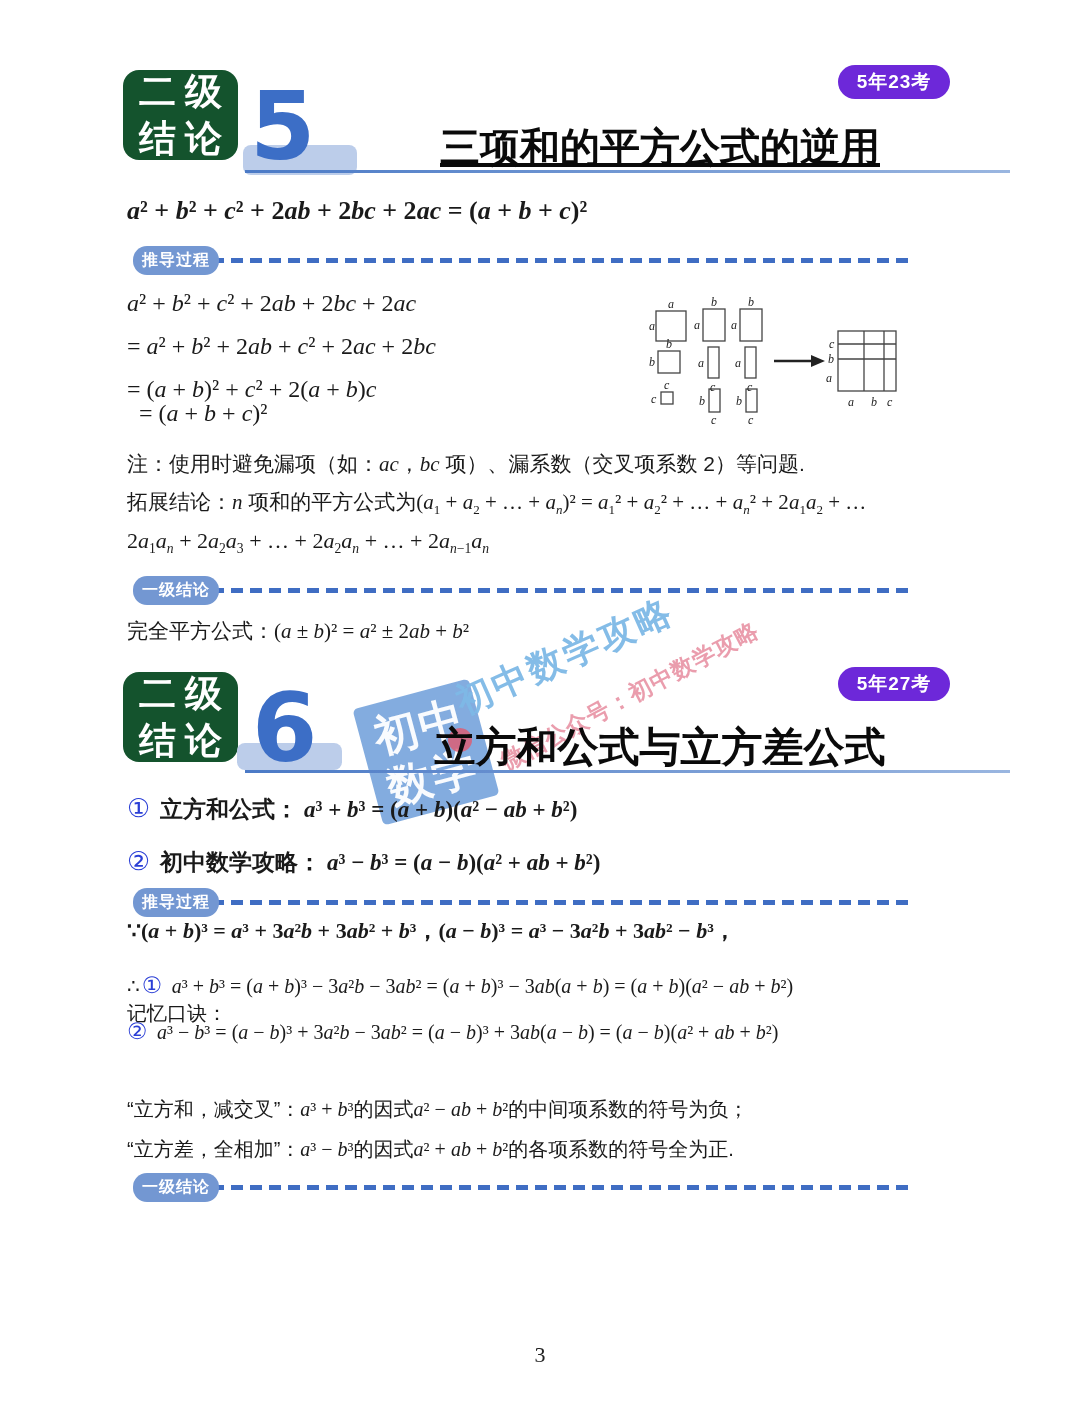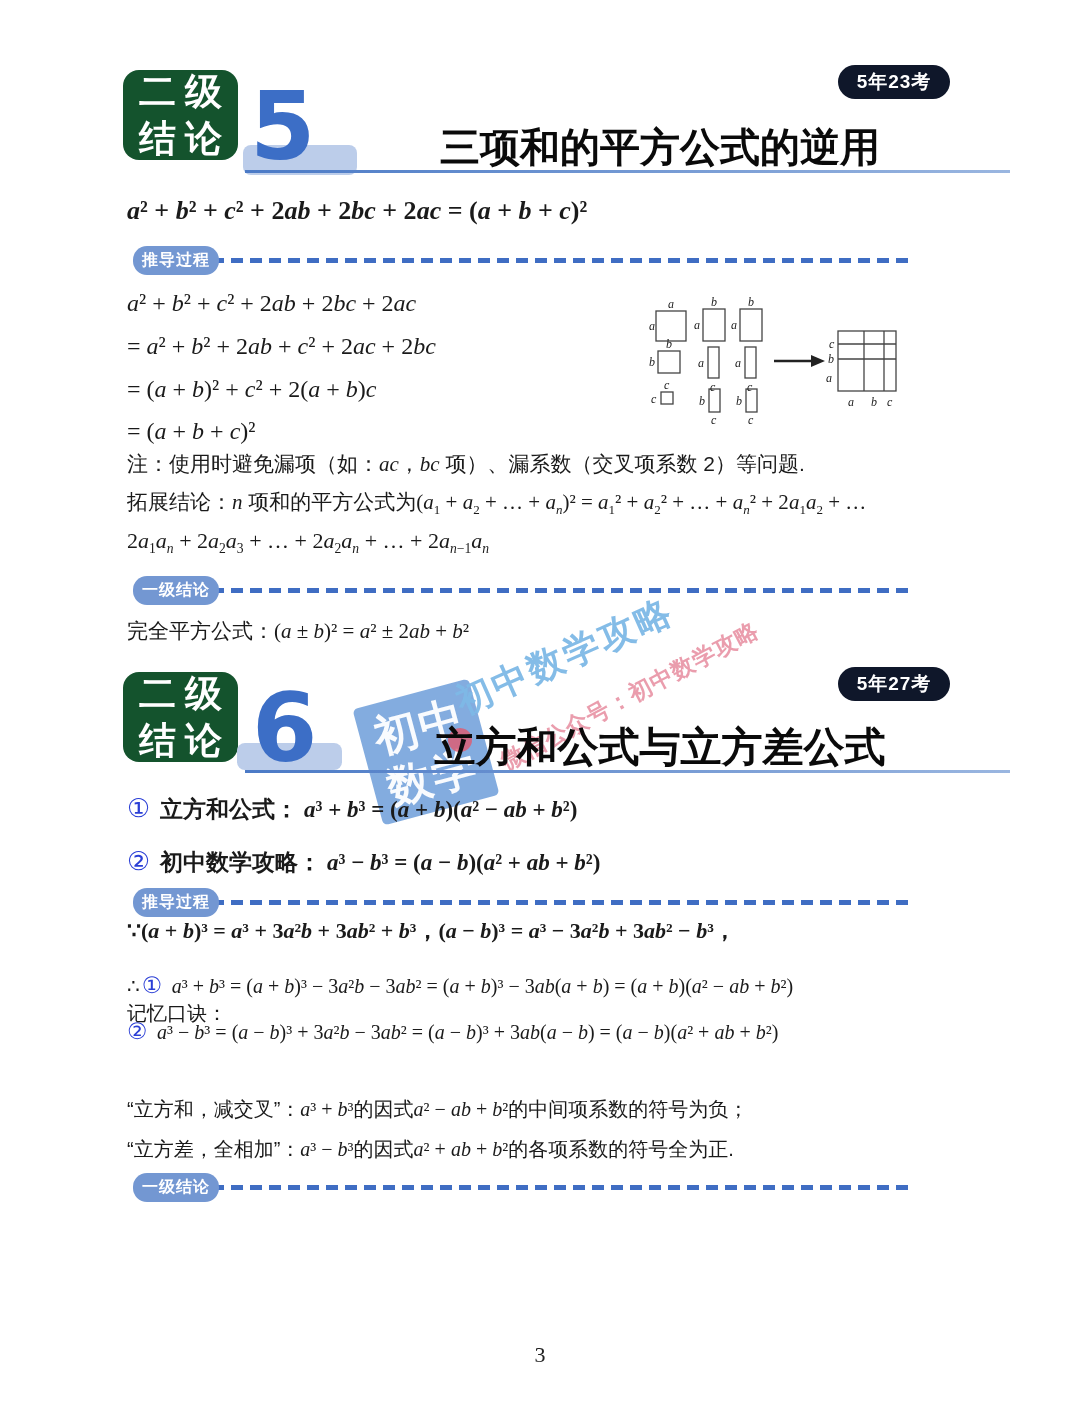--- a/index.html
+++ b/index.html
@@ -21,21 +21,21 @@
     letter-spacing:1px;transform:rotate(-28deg);transform-origin:0 50%;white-space:nowrap;}
 
   
   .badge{position:absolute;width:115px;height:90px;border-radius:16px;background:#14532d;
     display:flex;flex-direction:column;align-items:center;justify-content:center;}
   .badge div{color:#fff;font-size:37px;font-weight:900;line-height:47px;letter-spacing:9px;text-indent:9px;}
   .light-rect{position:absolute;background:#bccdea;border-radius:8px;}
   .big-num{position:absolute;font-family:"DejaVu Sans",sans-serif;font-size:94px;font-weight:800;color:#3c6ec6;line-height:1;}
   .sec-title{position:absolute;left:360px;width:600px;text-align:center;font-size:40px;font-weight:900;color:#0a0a0a;
     white-space:nowrap;}
-  .exam-badge{position:absolute;left:838px;width:112px;height:34px;border-radius:17px;background:#0f172a;
+  .exam-badge{position:absolute;left:838px;width:112px;height:34px;border-radius:17px;background:#6d28d9;
     color:#fff;font-size:19px;font-weight:700;display:flex;align-items:center;justify-content:center;letter-spacing:1px;}
   .head-line{position:absolute;left:245px;width:765px;height:3px;background:linear-gradient(90deg,#4b7ac6,#9ab6e0);}
 
   
   .tag-pill{position:absolute;left:133px;width:86px;height:29px;border-radius:14px;background:#7397d2;
     color:#fff;font-size:16px;font-weight:700;display:flex;align-items:center;justify-content:center;letter-spacing:1px;z-index:3;}
   .dash{position:absolute;left:212px;width:700px;height:5px;border-radius:2px;
     background:repeating-linear-gradient(to right,#3f6dc3 0 12px,transparent 12px 19px);}
 
   
@@ -77,33 +77,33 @@
   </div>
 
   <div class="layer content">
 
     <div class="badge" style="left:123px;top:70px;">
       <div>二级</div>
       <div>结论</div>
     </div>
     <div class="light-rect" style="left:243px;top:145px;width:114px;height:30px;"></div>
     <div class="big-num" style="left:250px;top:80px;">5</div>
-    <div class="sec-title" style="top:120px;">三项和的平方公式的逆用</div>
+    <div class="sec-title" style="top:120px;text-decoration:underline;">三项和的平方公式的逆用</div>
     <div class="exam-badge" style="top:65px;">5年23考</div>
     <div class="head-line" style="top:170px;"></div>
 
     <div class="line math bold f26" style="top:196px;"><i>a</i>² + <i>b</i>² + <i>c</i>² + 2<i>ab</i> + 2<i>bc</i> + 2<i>ac</i> = (<i>a</i> + <i>b</i> + <i>c</i>)²</div>
 
     <div class="tag-pill" style="top:246px;">推导过程</div>
     <div class="dash" style="top:258px;"></div>
 
     <div class="line math f24" style="top:290px;"><i>a</i>² + <i>b</i>² + <i>c</i>² + 2<i>ab</i> + 2<i>bc</i> + 2<i>ac</i></div>
     <div class="line math f24" style="top:333px;">= <i>a</i>² + <i>b</i>² + 2<i>ab</i> + <i>c</i>² + 2<i>ac</i> + 2<i>bc</i></div>
     <div class="line math f24" style="top:376px;">= (<i>a</i> + <i>b</i>)² + <i>c</i>² + 2(<i>a</i> + <i>b</i>)<i>c</i></div>
-    <div class="line math f24" style="top:418px;">= (<i>a</i> + <i>b</i> + <i>c</i>)²</div>
+    <div class="line math f24" style="top:400px;margin-left:12px;">= (<i>a</i> + <i>b</i> + <i>c</i>)²</div>
 
     <svg class="diagram" width="258" height="140" viewBox="0 0 258 140">
       <g fill="none" stroke="#444" stroke-width="1.3">
         <rect x="8" y="26" width="30" height="30"></rect>
         <rect x="55" y="24" width="22" height="32"></rect>
         <rect x="92" y="24" width="22" height="32"></rect>
         <rect x="10" y="66" width="22" height="22"></rect>
         <rect x="60" y="62" width="11" height="31"></rect>
         <rect x="97" y="62" width="11" height="31"></rect>
         <rect x="13" y="107" width="12" height="12"></rect>

